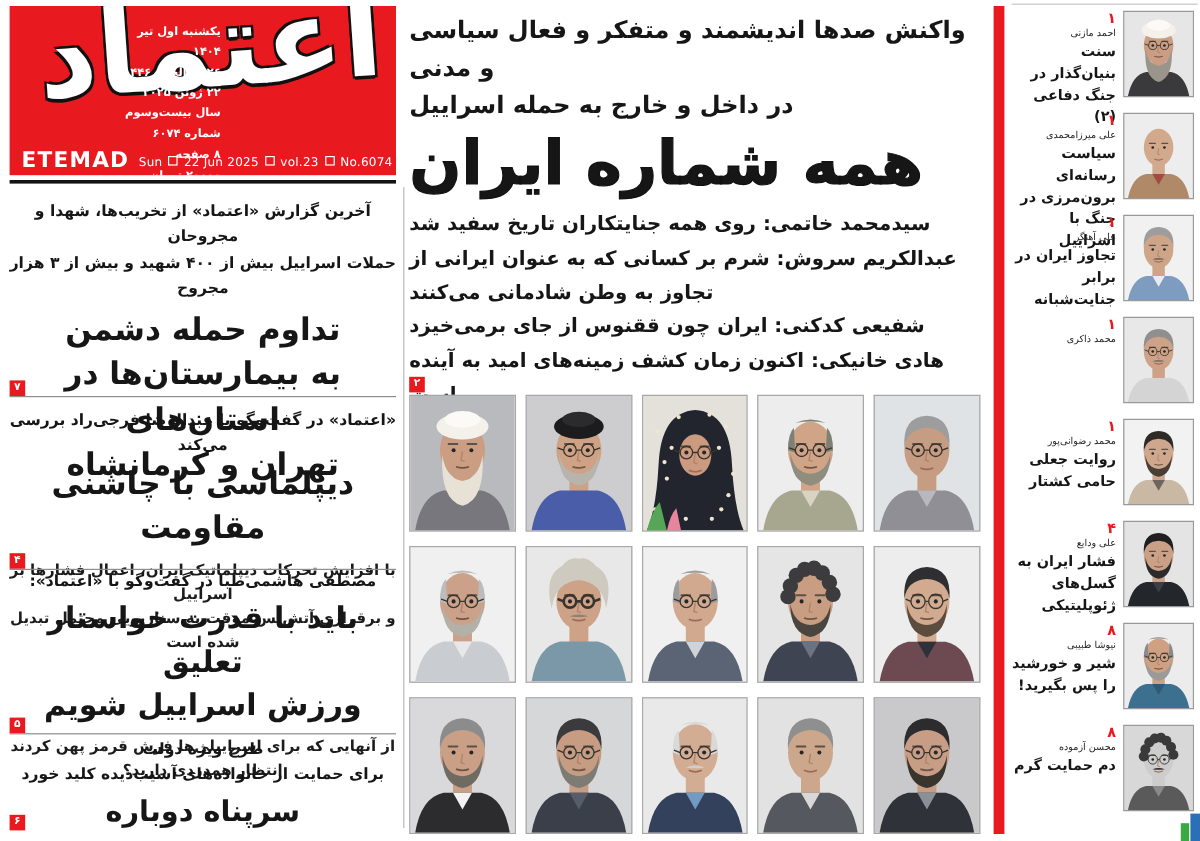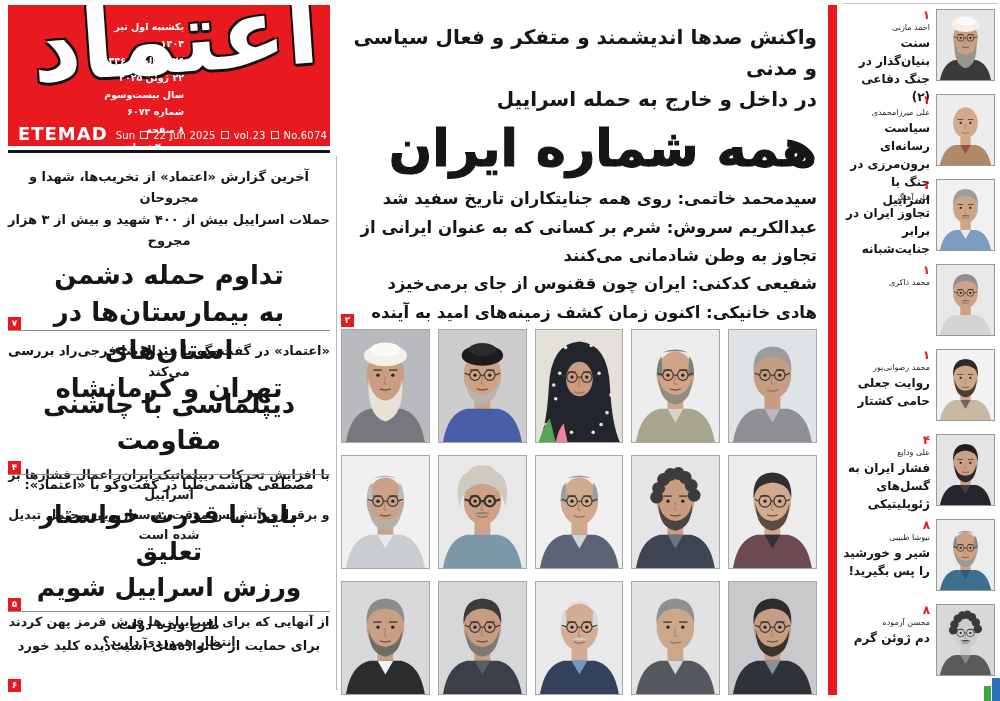--- a/index.html
+++ b/index.html
@@ -39,21 +39,21 @@
   .art h2{margin:0;font-weight:bold;}
   .hl-a{font-size:26px;line-height:1.45;margin-top:5px !important;}
   .hl-b{font-size:26px;line-height:1.4;margin-top:3px !important;}
   .hl-c{font-size:25px;line-height:1.45;margin-top:2px !important;}
   .hl-d{font-size:24px;line-height:1.4;margin-top:3px !important;}
   .sub{font-size:12.5px;font-weight:bold;line-height:1.6;margin-top:6px;color:#1c1c1c;}
   .art-a{top:166px;text-align:center;}.art-b{top:340px;}.art-c{top:474px;}.art-d{top:614px;}
   .sep-1{top:317px;}.sep-2{top:461px;}.sep-3{top:598px;}
 
   
-  .lead{position:absolute;left:341px;top:12px;width:476px;direction:rtl;text-align:right;}
+  .lead{position:absolute;left:341px;top:0;width:476px;direction:rtl;text-align:left;}
   .deck{margin-top:10px;font-size:20px;font-weight:bold;line-height:1.55;}
   .main-hl{margin:0;font-size:51px;font-weight:bold;line-height:1.32;letter-spacing:-1px;
            -webkit-text-stroke:1px #111;}
   .quotes{margin-top:3px;font-size:16.5px;font-weight:bold;line-height:1.72;}
 
   
   .photo-grid{position:absolute;left:341px;top:329px;width:476px;display:grid;
               grid-template-columns:repeat(5,1fr);gap:12px 8px;}
   .g-photo{height:112px;margin:0;border:1px solid #a8a8a8;background:#ddd;overflow:hidden;}
   .g-photo svg{display:block;}
@@ -133,20 +133,21 @@
   </article>
 
   <div class="sep sep-3">
     <span class="pm">۵</span>
     <span class="line"></span>
   </div>
 
   <article class="art art-d">
     <div class="kicker pre">طرح ویژه دولت
 برای حمایت از خانواده‌های آسیب‌دیده کلید خورد</div>
+    <h2 class="hl-d">سرپناه دوباره</h2>
   </article>
 
   <span class="pm pm-solo m6">۶</span>
 
   <section class="lead">
     <div class="deck pre">واکنش صدها اندیشمند و متفکر و فعال سیاسی و مدنی
 در داخل و خارج به حمله اسراییل</div>
     <h1 class="main-hl">همه شماره ایران</h1>
     <div class="quotes pre">سیدمحمد خاتمی: روی همه جنایتکاران تاریخ سفید شد
 عبدالکریم سروش: شرم بر کسانی که به عنوان ایرانی از تجاوز به وطن شادمانی می‌کنند
@@ -732,21 +733,21 @@
                 <circle cx="51.5" cy="46" r="6"></circle>
                 <path d="M42.5 46 L45.5 46"></path>
                 <path d="M30.5 46 L26 44"></path>
                 <path d="M57.5 46 L62 44"></path>
               </g>
             </svg>
           </div>
     <div class="s-text">
       <div class="s-num">۸</div>
       <div class="s-author">محسن آزموده</div>
-      <div class="s-title">دم ژوئن گرم</div>
+      <div class="s-title">دم حمایت گرم</div>
     </div>
   </div>
       </div>
   </aside>
 
   <div class="bar-green" style="background: rgb(58, 168, 67);"></div>
   <div class="bar-blue" style="background: rgb(43, 111, 183);"></div>
 </div>
 
 </body></html>

